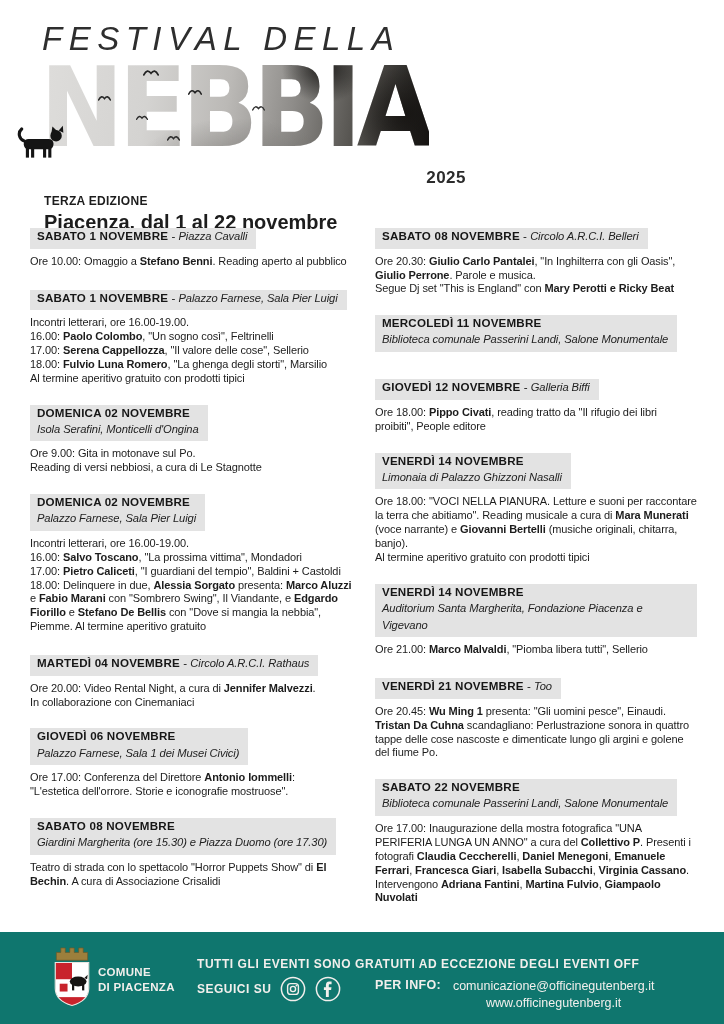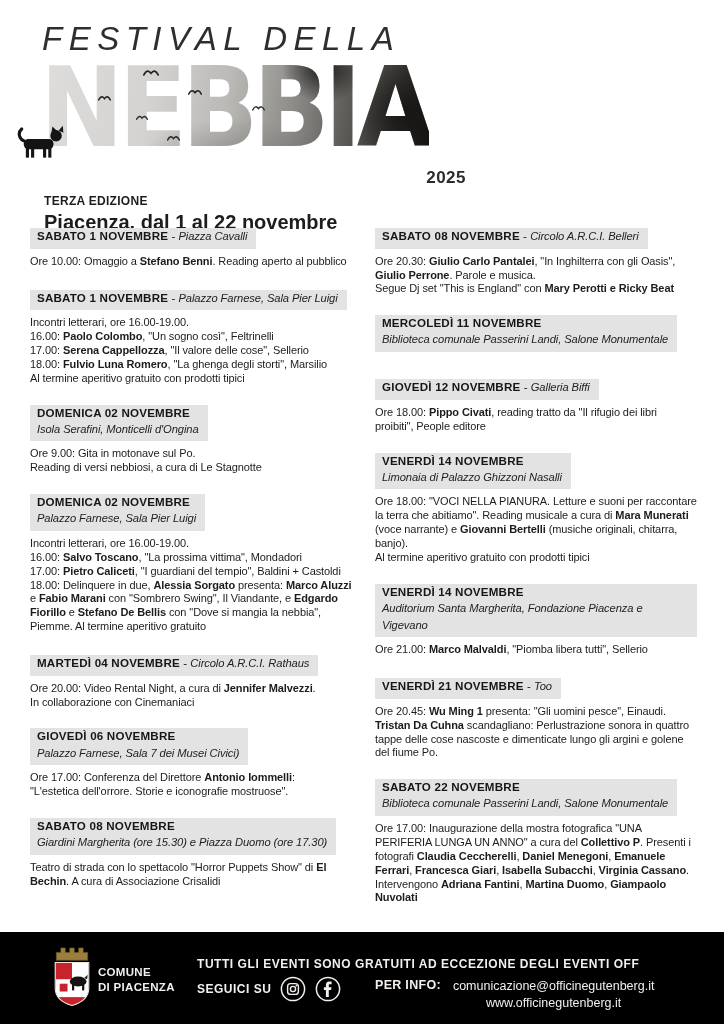--- a/index.html
+++ b/index.html
@@ -65,21 +65,21 @@
   .event-heading i { font-style: italic; font-size: 11.2px; letter-spacing: -0.1px; color: #222; }
   .event-body {
     margin: 0; font-size: 11px; line-height: 1.26;
     letter-spacing: -0.1px; color: #1c1c1c;
   }
   .event-body b { font-weight: 700; }
 
   
   .footer {
     position: absolute; left: 0; top: 932px; width: 724px; height: 92px;
-    background: #000000; color: #f2efec;
+    background: #0f766e; color: #f2efec;
   }
   .crest { position: absolute; left: 53px; top: 14px; }
   .comune-label {
     position: absolute; left: 98px; top: 33px;
     font-size: 11.5px; font-weight: 700; line-height: 1.3; letter-spacing: 0.3px;
   }
   .notice {
     position: absolute; left: 197px; top: 25px;
     font-size: 12px; font-weight: 700; letter-spacing: 0.55px; white-space: nowrap;
   }
@@ -161,21 +161,21 @@
     <h3 class="event-heading"><b>DOMENICA 02 NOVEMBRE</b><br><i>Palazzo Farnese, Sala Pier Luigi</i></h3>
     <p class="event-body">Incontri letterari, ore 16.00-19.00.<br>16.00: <b>Salvo Toscano</b>, "La prossima vittima", Mondadori<br>17.00: <b>Pietro Caliceti</b>, "I guardiani del tempio", Baldini + Castoldi<br>18.00: Delinquere in due, <b>Alessia Sorgato</b> presenta: <b>Marco Aluzzi</b> e <b>Fabio Marani</b> con "Sombrero Swing", Il Viandante, e <b>Edgardo Fiorillo</b> e <b>Stefano De Bellis</b> con "Dove si mangia la nebbia", Piemme. Al termine aperitivo gratuito</p>
   </section>
 
   <section class="event">
     <h3 class="event-heading"><b>MARTEDÌ 04 NOVEMBRE</b> - <i>Circolo A.R.C.I. Rathaus</i></h3>
     <p class="event-body">Ore 20.00: Video Rental Night, a cura di <b>Jennifer Malvezzi</b>.<br>In collaborazione con Cinemaniaci</p>
   </section>
 
   <section class="event">
-    <h3 class="event-heading"><b>GIOVEDÌ 06 NOVEMBRE</b><br><i>Palazzo Farnese, Sala 7 dei Musei Civici)</i></h3>
+    <h3 class="event-heading"><b>GIOVEDÌ 06 NOVEMBRE</b><br><i>Palazzo Farnese, Sala 1 dei Musei Civici)</i></h3>
     <p class="event-body">Ore 17.00: Conferenza del Direttore <b>Antonio Iommelli</b>:<br>"L'estetica dell'orrore. Storie e iconografie mostruose".</p>
   </section>
 
   <section class="event">
     <h3 class="event-heading"><b>SABATO 08 NOVEMBRE</b><br><i>Giardini Margherita (ore 15.30) e Piazza Duomo (ore 17.30)</i></h3>
     <p class="event-body">Teatro di strada con lo spettacolo "Horror Puppets Show" di <b>El Bechin</b>. A cura di Associazione Crisalidi</p>
   </section>
 </div>
   <div class="col" id="col-right">
   <section class="event">
@@ -202,21 +202,21 @@
     <p class="event-body">Ore 21.00: <b>Marco Malvaldi</b>, "Piomba libera tutti", Sellerio</p>
   </section>
 
   <section class="event">
     <h3 class="event-heading"><b>VENERDÌ 21 NOVEMBRE</b> - <i>Too</i></h3>
     <p class="event-body">Ore 20.45: <b>Wu Ming 1</b> presenta: "Gli uomini pesce", Einaudi. <b>Tristan Da Cuhna</b> scandagliano: Perlustrazione sonora in quattro tappe delle cose nascoste e dimenticate lungo gli argini e golene del fiume Po.</p>
   </section>
 
   <section class="event">
     <h3 class="event-heading"><b>SABATO 22 NOVEMBRE</b><br><i>Biblioteca comunale Passerini Landi, Salone Monumentale</i></h3>
-    <p class="event-body">Ore 17.00: Inaugurazione della mostra fotografica "UNA PERIFERIA LUNGA UN ANNO" a cura del <b>Collettivo P</b>. Presenti i fotografi <b>Claudia Ceccherelli</b>, <b>Daniel Menegoni</b>, <b>Emanuele Ferrari</b>, <b>Francesca Giari</b>, <b>Isabella Subacchi</b>, <b>Virginia Cassano</b>. Intervengono <b>Adriana Fantini</b>, <b>Martina Duomo</b>, <b>Giampaolo Nuvolati</b></p>
+    <p class="event-body">Ore 17.00: Inaugurazione della mostra fotografica "UNA PERIFERIA LUNGA UN ANNO" a cura del <b>Collettivo P</b>. Presenti i fotografi <b>Claudia Ceccherelli</b>, <b>Daniel Menegoni</b>, <b>Emanuele Ferrari</b>, <b>Francesca Giari</b>, <b>Isabella Subacchi</b>, <b>Virginia Cassano</b>. Intervengono <b>Adriana Fantini</b>, <b>Martina Fulvio</b>, <b>Giampaolo Nuvolati</b></p>
   </section>
 </div>
 </main>
 
 <footer class="footer">
 
   <svg class="crest" width="38" height="62" viewBox="0 0 34 54">
     <path d="M3 12 L3 5 L7 5 L7 1 L11 1 L11 5 L15 5 L15 1 L19 1 L19 5 L23 5 L23 1 L27 1 L27 5 L31 5 L31 12 Z" fill="#9c7f3c" stroke="#6e5826" stroke-width="0.6"></path>
     <clipPath id="shieldClip">
         <path d="M2 14 H32 V37 C32 45 25.5 50 17 52.5 C8.5 50 2 45 2 37 Z"></path>

